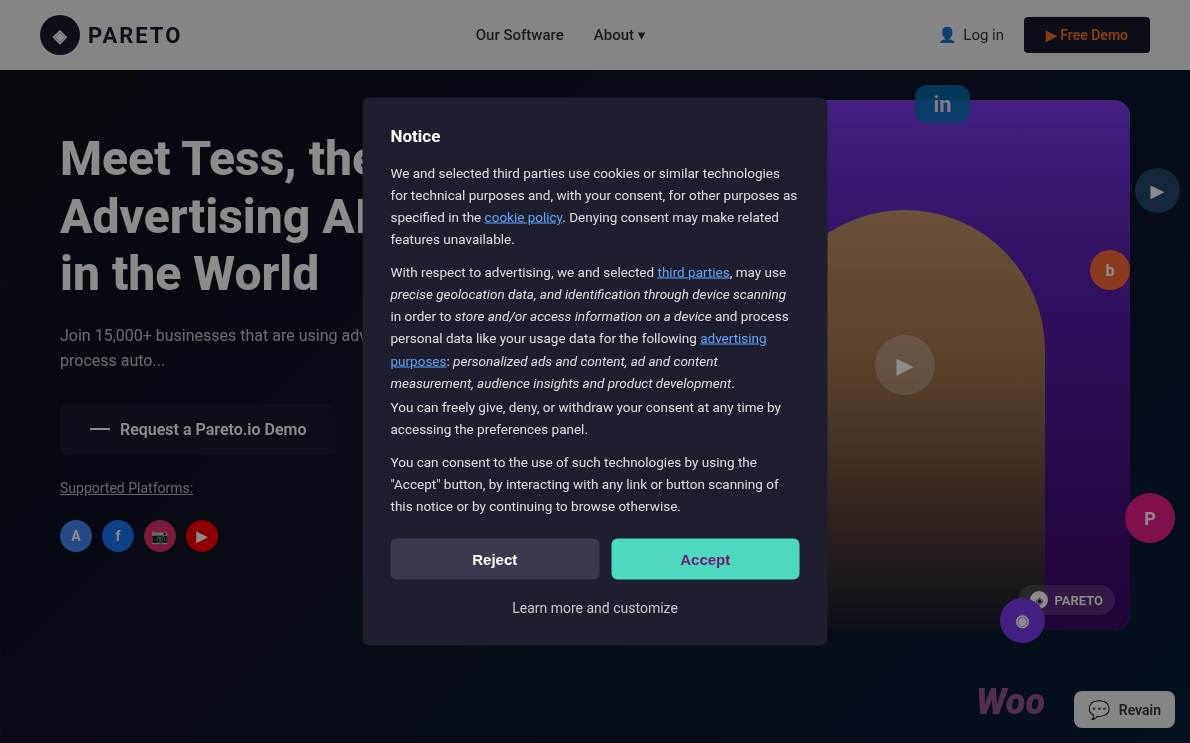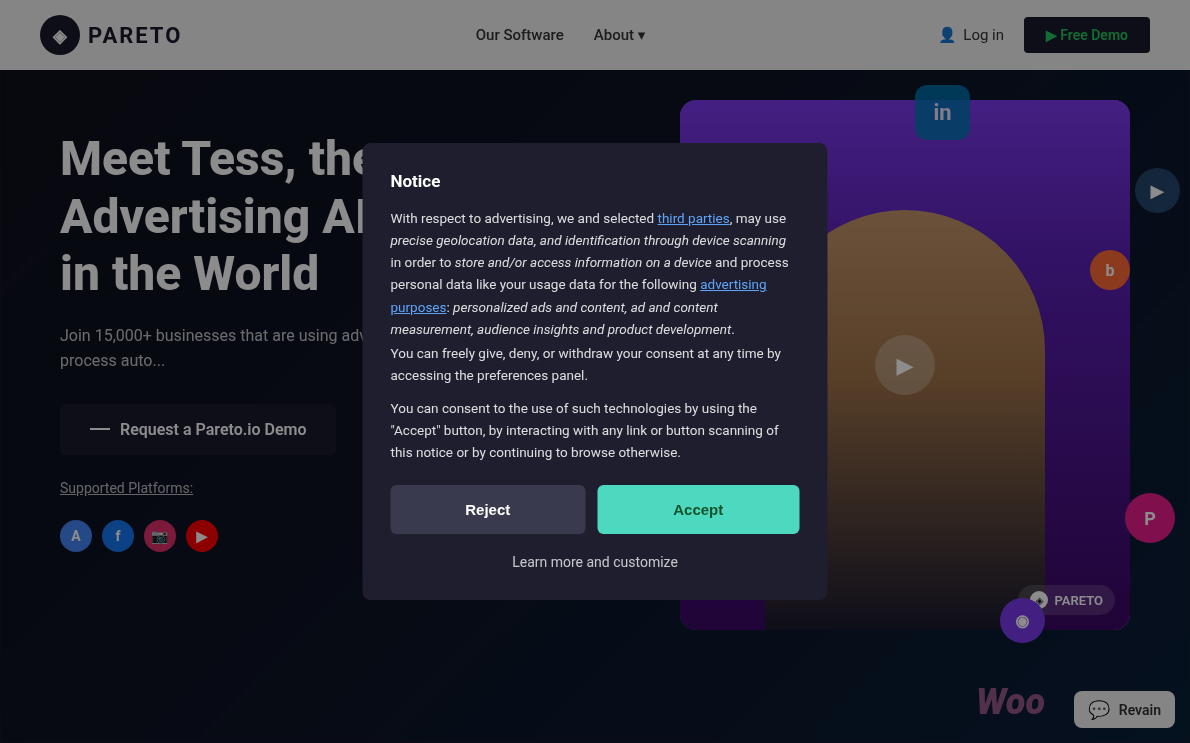--- a/index.html
+++ b/index.html
@@ -71,21 +71,21 @@
     }
     .login-btn {
       color: #333;
       font-size: 15px;
       display: flex;
       align-items: center;
       gap: 6px;
     }
     .free-demo-btn {
       background: #1a1a2e;
-      color: #22c55e;
+      color: #f97316;
       padding: 10px 22px;
       border-radius: 4px;
       font-size: 14px;
       font-weight: 600;
       display: flex;
       align-items: center;
       gap: 8px;
     }
 
     
@@ -153,21 +153,21 @@
     }
     .p-ads { background: #4285f4; }
     .p-fb { background: #1877f2; }
     .p-ig { background: #e1306c; }
     .p-yt { background: #ff0000; }
 
     
     .float-linkedin {
       position: absolute;
       top: 85px; right: 220px;
-      width: 55px; height: 55px;
+      width: 55px; height: 38px;
       background: #0077b5;
       border-radius: 12px;
       display: flex;
       align-items: center;
       justify-content: center;
       color: white;
       font-size: 22px;
       font-weight: bold;
       opacity: 0.85;
     }
@@ -371,23 +371,23 @@
       color: white;
       border: none;
       border-radius: 6px;
       font-size: 15px;
       font-weight: 600;
       cursor: pointer;
       text-align: center;
     }
     .accept-btn {
       flex: 1;
-      padding: 16px;
+      padding: 2px;
       background: #4dd9c0;
-      color: #14532d;
+      color: #701a75;
       border: none;
       border-radius: 6px;
       font-size: 15px;
       font-weight: 700;
       cursor: pointer;
       text-align: center;
     }
     .customize-link {
       display: block;
       text-align: center;
@@ -467,20 +467,21 @@
 <div class="revain-widget">
   <span style="font-size:18px;">💬</span>
   <span>Revain</span>
 </div>
 
 <div class="overlay"></div>
 
 <div class="modal">
   <div class="modal-title">Notice</div>
   <div class="modal-body">
+    <p>We and selected third parties use cookies or similar technologies for technical purposes and, with your consent, for other purposes as specified in the <a href="#">cookie policy</a>. Denying consent may make related features unavailable.</p>
     <p style="margin-top:10px;">With respect to advertising, we and selected <a href="#">third parties</a>, may use <em>precise geolocation data, and identification through device scanning</em> in order to <em>store and/or access information on a device</em> and process personal data like your usage data for the following <a href="#">advertising purposes</a>: <em>personalized ads and content, ad and content measurement, audience insights and product development</em>.</p>
     <p style="margin-top:2px;">You can freely give, deny, or withdraw your consent at any time by accessing the preferences panel.</p>
     <p style="margin-top:10px;">You can consent to the use of such technologies by using the "Accept" button, by interacting with any link or button scanning of this notice or by continuing to browse otherwise.</p>
   </div>
   <div class="modal-actions">
     <button class="reject-btn">Reject</button>
     <button class="accept-btn">Accept</button>
   </div>
   <a class="customize-link" href="#">Learn more and customize</a>
 </div>

